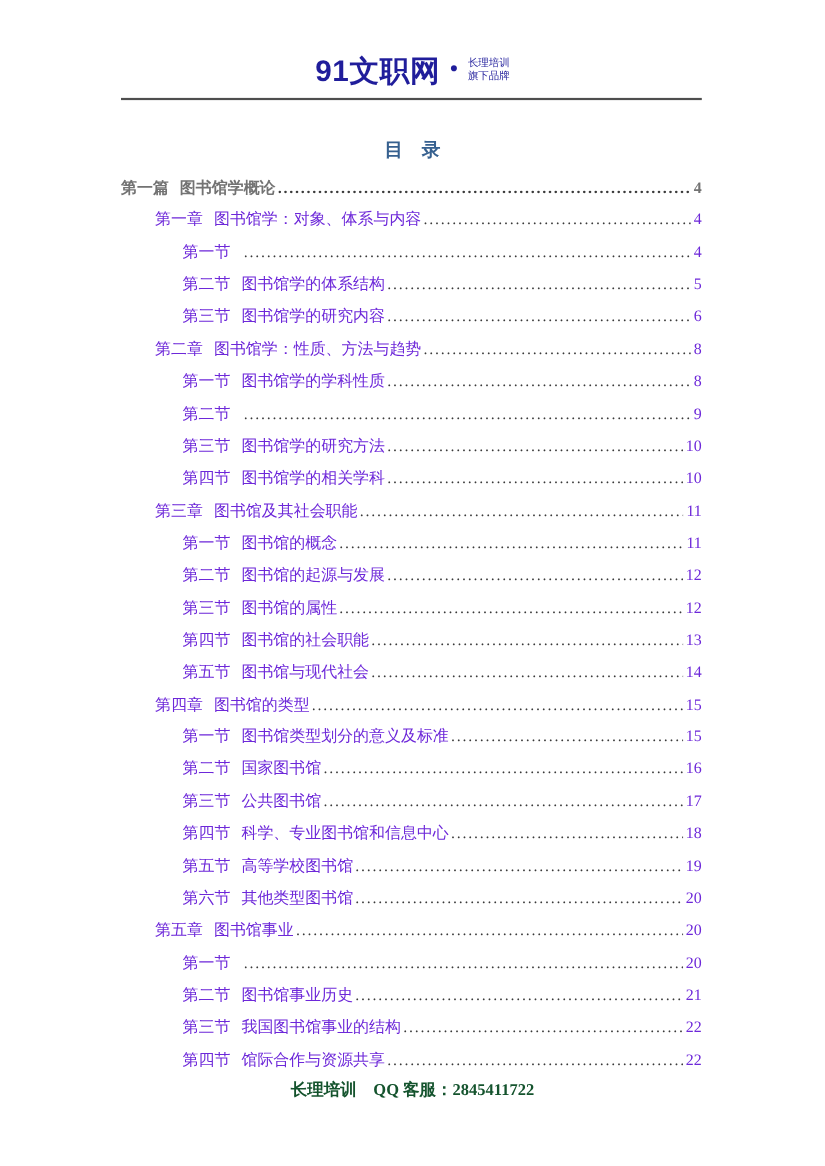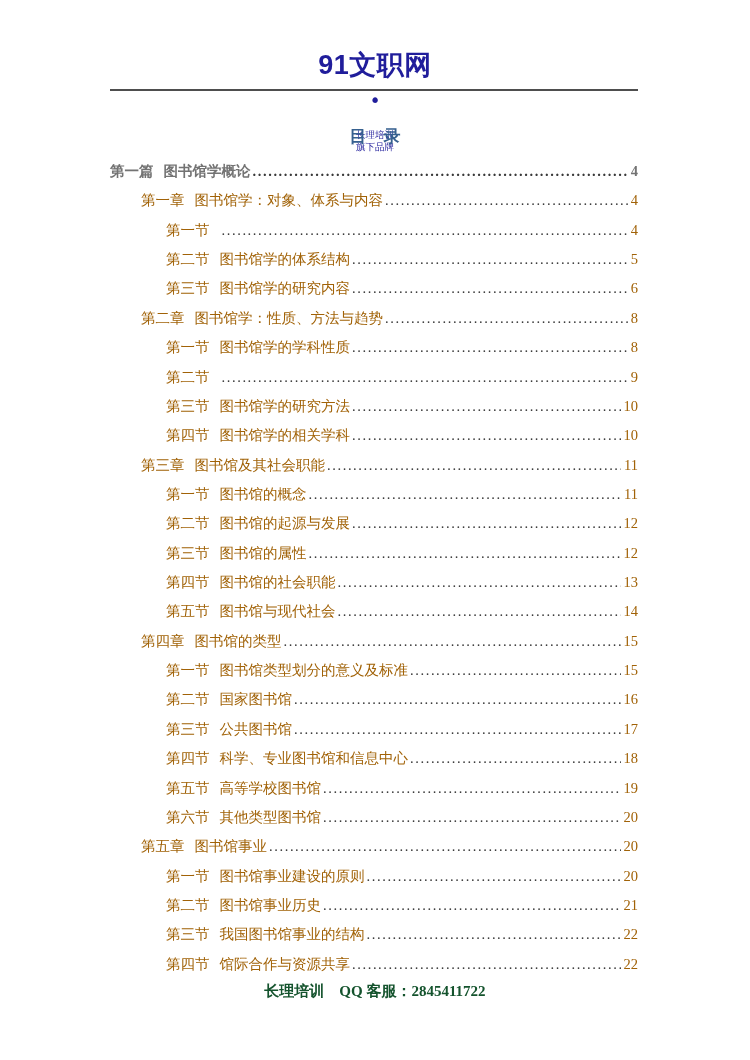--- a/index.html
+++ b/index.html
@@ -9,37 +9,37 @@
     font-family:"Liberation Serif","DejaVu Serif",serif;
     color:#2e2e2e;
     position:relative;
     overflow:hidden;
   }
   .page{position:absolute;inset:0;}
 
   
   .logo-row{
     position:absolute;top:50px;left:0;width:100%;
-    display:flex;justify-content:center;align-items:center;gap:7px;flex-direction:column;
+    display:flex;justify-content:center;align-items:flex-start;gap:7px;
   }
   .logo{
     font-family:"Liberation Sans","DejaVu Sans",sans-serif;
     font-weight:bold;font-size:27px;line-height:30px;
     color:#201d9b;letter-spacing:0.5px;
   }
   .logo-bullet{
     color:#201d9b;font-size:19px;line-height:19px;
     font-family:"DejaVu Sans",sans-serif;
     margin-top:4px;
   }
   .tagline{
     display:flex;flex-direction:column;justify-content:center;
     font-family:"Liberation Sans","DejaVu Sans",sans-serif;
     font-size:9.5px;line-height:12px;color:#201d9b;
-    margin-top:12px;
+    margin-top:2px;
   }
   .header-rule{
     position:absolute;top:89px;left:110px;width:528px;height:2px;
     background:#4e4e4e;
   }
 
   
   .doc-title{
     position:absolute;top:127px;left:0;width:100%;
     margin:0;text-align:center;
@@ -49,21 +49,21 @@
   }
 
   
   .toc{
     position:absolute;top:157px;left:110px;width:528px;
   }
   .toc-row{
     display:flex;align-items:baseline;
     height:29.37px;line-height:29.37px;
     font-size:14.5px;white-space:nowrap;
-    color:#a16207;
+    color:#6d28d9;
   }
   .toc-row.lvl1{padding-left:31px;}
   .toc-row.lvl2{padding-left:56px;}
   .toc-row.bold{font-weight:bold;color:#737373;}
   .toc-label{margin-right:10px;flex:0 0 auto;}
   .toc-title{flex:0 0 auto;}
   .toc-dots{
     flex:1 1 auto;overflow:hidden;
     margin:0 2px;letter-spacing:1.6px;
     color:#3a3a3a;
@@ -236,21 +236,20 @@
         <span class="toc-page">20</span>
       </div>
       <div class="toc-row lvl1">
         <span class="toc-label">第五章</span>
         <span class="toc-title">图书馆事业</span>
         <span class="toc-dots"></span>
         <span class="toc-page">20</span>
       </div>
       <div class="toc-row lvl2">
         <span class="toc-label">第一节</span>
-        <span class="toc-title">图书馆事业建设的原则</span>
         <span class="toc-dots"></span>
         <span class="toc-page">20</span>
       </div>
       <div class="toc-row lvl2">
         <span class="toc-label">第二节</span>
         <span class="toc-title">图书馆事业历史</span>
         <span class="toc-dots"></span>
         <span class="toc-page">21</span>
       </div>
       <div class="toc-row lvl2">

